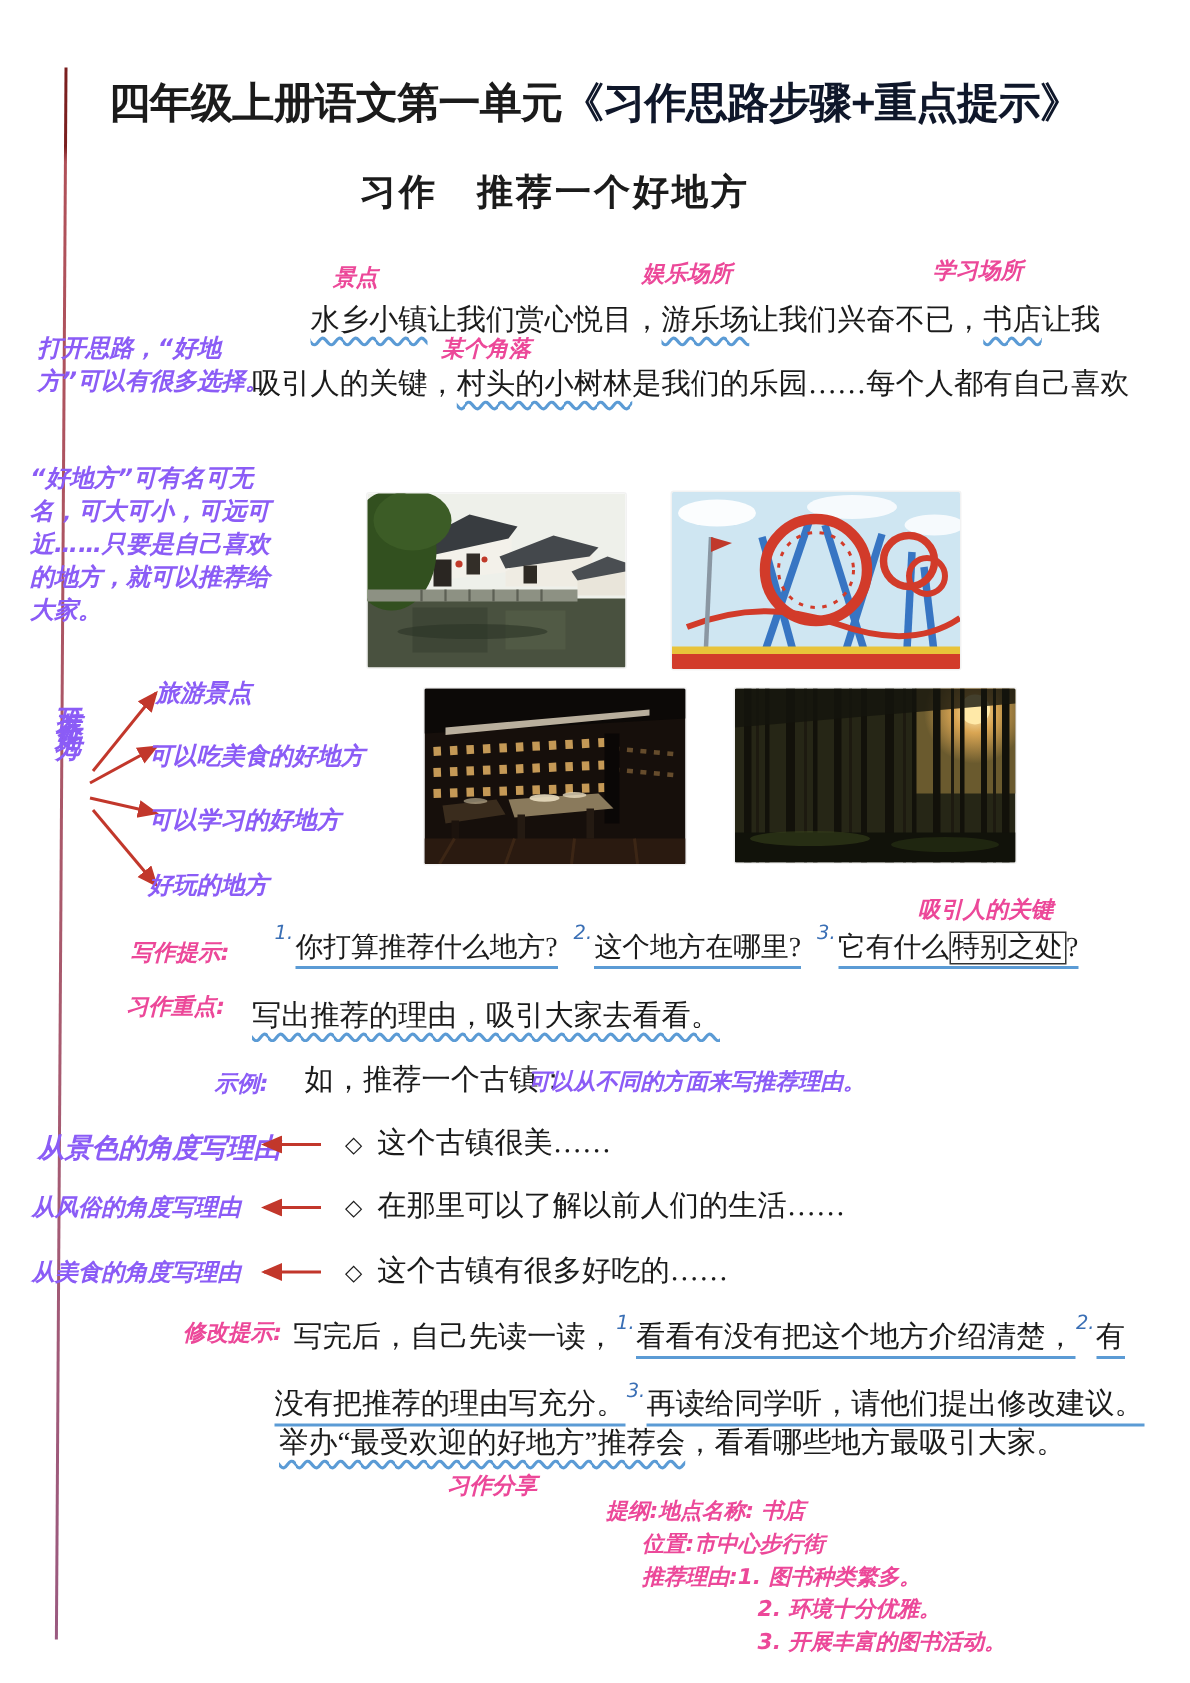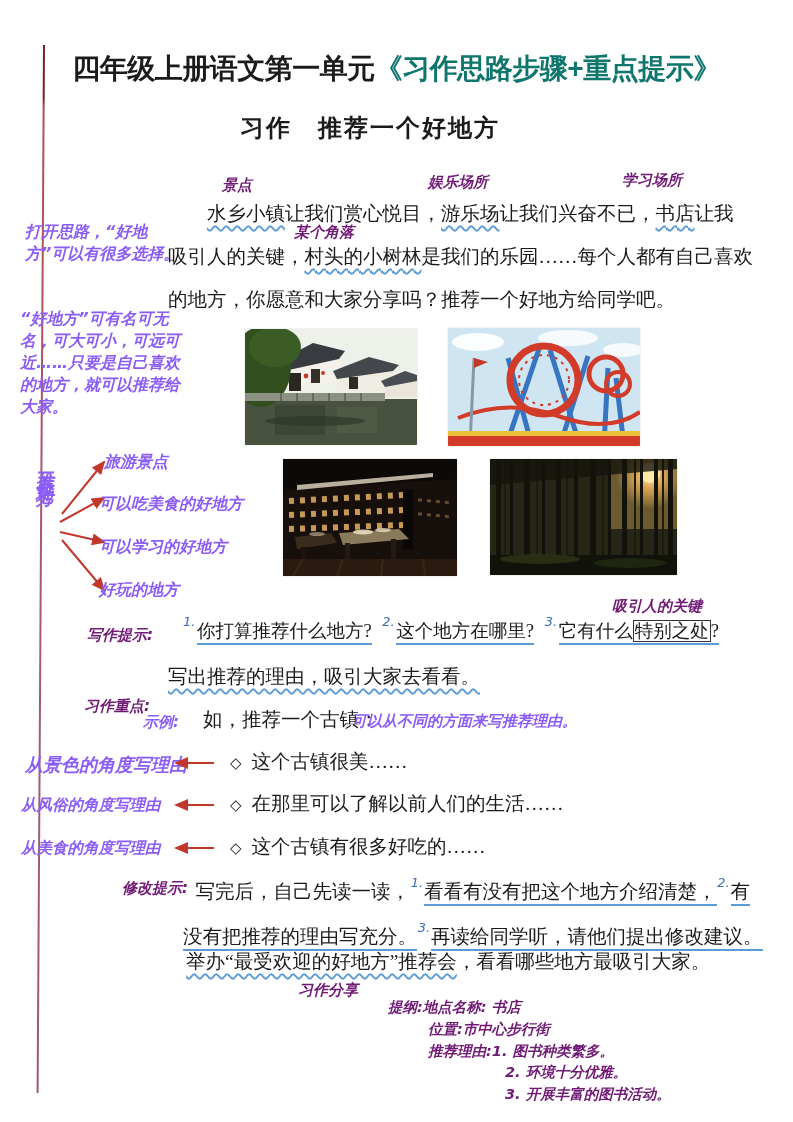--- a/index.html
+++ b/index.html
@@ -2,25 +2,25 @@
 <html><head>
 <meta charset="utf-8">
 <style>
   html,body{margin:0;padding:0;}
   body{width:793px;height:1122px;background:#ffffff;position:relative;overflow:hidden;
        font-family:"Liberation Serif",serif;color:#1b1b1b;}
   .abs{position:absolute;}
   
   .title{width:793px;text-align:center;font-family:"Liberation Sans",sans-serif;
          font-weight:900;font-size:28px;letter-spacing:-0.5px;white-space:nowrap;}
-  .title .red{color:#0f766e;}
+  .title .red{color:#0f172a;}
   .subtitle{width:740px;text-align:center;font-size:24px;font-weight:600;
             font-family:"Liberation Serif",serif;letter-spacing:2px;}
   .print{font-family:"Liberation Serif",serif;color:#1b1b1b;}
-  .hw-blue{color:#701a75;font-style:italic;font-weight:600;font-family:"DejaVu Sans",sans-serif;}
+  .hw-blue{color:#ec4899;font-style:italic;font-weight:600;font-family:"DejaVu Sans",sans-serif;}
   .hw-red{color:#8b5cf6;font-style:italic;font-weight:600;font-family:"DejaVu Sans",sans-serif;}
   .para{font-size:19.5px;line-height:43px;white-space:nowrap;}
   .u-wavy{text-decoration:underline wavy #5b9bd5 1.5px;text-underline-offset:5px;}
   .u-line{border-bottom:2px solid #5b9bd5;padding-bottom:2px;}
   .num{display:inline-block;color:#3a6fb5;font-style:italic;font-size:13px;
        font-family:"DejaVu Sans",sans-serif;transform:translateY(-11px);width:14px;}
   .box{border:1.5px solid #333;padding:0 1px;}
   .label-sm{font-size:15px;white-space:nowrap;}
   .note{font-size:16px;line-height:22px;}
   .diamond{font-size:15px;margin-right:10px;}
@@ -46,21 +46,20 @@
 <div class="abs hw-blue label-sm" style="left:622px;top:171px;">学习场所</div>
 <div class="abs hw-blue label-sm" style="left:294px;top:223px;">某个角落</div>
 
 <div class="abs print para" style="left:168px;top:192px;width:600px;">
   <div style="text-indent:39px;">
     <span class="u-wavy">水乡小镇</span><span>让我们赏心悦目，</span><span class="u-wavy">游乐场</span><span>让我们兴奋不已，</span><span class="u-wavy">书店</span><span>让我</span>
   </div>
   <div>
     <span>吸引人的关键，</span><span class="u-wavy">村头的小树林</span><span>是我们的乐园……每个人都有自己喜欢</span>
   </div>
-  <div>的地方，你愿意和大家分享吗？推荐一个好地方给同学吧。</div>
 </div>
 
 <div class="abs hw-red note" style="left:25px;top:221px;width:158px;">打开思路，“好地方”可以有很多选择。</div>
 <div class="abs hw-red note" style="left:20px;top:308px;width:164px;">“好地方”可有名可无名，可大可小，可远可近……只要是自己喜欢的地方，就可以推荐给大家。</div>
 
 <svg class="abs photo" style="left:245px;top:329px;" width="172" height="116" viewBox="0 0 172 116">
   <rect width="172" height="116" fill="#eef0ea"></rect>
   <rect y="70" width="172" height="46" fill="#49513f"></rect>
   <polygon points="30,45 70,20 96,26 96,52 30,60" fill="#f3f1ea"></polygon>
   <polygon points="26,36 68,14 100,22 94,30 30,44" fill="#383c40"></polygon>
@@ -204,21 +203,21 @@
 <div class="abs hw-red" style="left:99px;top:580px;font-size:16px;">好玩的地方</div>
 
 <div class="abs hw-blue label-sm" style="left:87px;top:626px;">写作提示:</div>
 <div class="abs hw-blue label-sm" style="left:612px;top:597px;">吸引人的关键</div>
 <div class="abs print" style="left:183px;top:618px;font-size:18.5px;white-space:nowrap;">
   <span class="num">1.</span><span class="u-line">你打算推荐什么地方?</span>
   <span class="num" style="margin-left:6px;">2.</span><span class="u-line">这个地方在哪里?</span>
   <span class="num" style="margin-left:6px;">3.</span><span class="u-line"><span>它有什么</span><span class="box">特别之处</span><span>?</span></span>
 </div>
 
-<div class="abs hw-blue label-sm" style="left:84px;top:697px;font-style:italic;">习作重点:</div>
+<div class="abs hw-blue label-sm" style="left:84px;top:662px;font-style:italic;">习作重点:</div>
 <div class="abs print" style="left:168px;top:663px;font-size:19.5px;">
   <span class="u-wavy">写出推荐的理由，吸引大家去看看。</span>
 </div>
 
 <div class="abs hw-red label-sm" style="left:143px;top:713px;">示例:</div>
 <div class="abs print" style="left:203px;top:706px;font-size:19.5px;">如，推荐一个古镇：</div>
 <div class="abs hw-red label-sm" style="left:352px;top:712px;">可以从不同的方面来写推荐理由。</div>
 
 <div class="abs hw-red" style="left:25px;top:753px;font-size:18px;">从景色的角度写理由</div>
 <svg class="abs" style="left:168px;top:757px;" width="48" height="12" viewBox="0 0 48 12">
@@ -267,19 +266,19 @@
   <div>
     <span class="u-line">没有把推荐的理由写充分。</span><span class="num">3.</span><span class="u-line">再读给同学听，请他们提出修改建议。</span>
   </div>
 </div>
 
 <div class="abs print" style="left:186px;top:948px;font-size:19.5px;white-space:nowrap;">
   <span class="u-wavy">举办“最受欢迎的好地方”推荐会</span><span>，看看哪些地方最吸引大家。</span>
 </div>
 <div class="abs hw-blue label-sm" style="left:298px;top:981px;">习作分享</div>
 
-<div class="abs hw-blue outline-line" style="left:388px;top:998px;">提纲:地点名称: 书店</div>
+<div class="abs hw-blue outline-line" style="left:404px;top:998px;">提纲:地点名称: 书店</div>
 <div class="abs hw-blue outline-line" style="left:428px;top:1020px;">位置:市中心步行街</div>
 <div class="abs hw-blue outline-line" style="left:428px;top:1042px;">推荐理由:1. 图书种类繁多。</div>
 <div class="abs hw-blue outline-line" style="left:505px;top:1063px;">2. 环境十分优雅。</div>
 <div class="abs hw-blue outline-line" style="left:505px;top:1085px;">3. 开展丰富的图书活动。</div>
 
 <div class="abs print" style="left:0;top:1090px;width:793px;text-align:center;font-size:17px;letter-spacing:2px;margin-top:31px;">第　页,共　页</div>
 
 </body></html>

